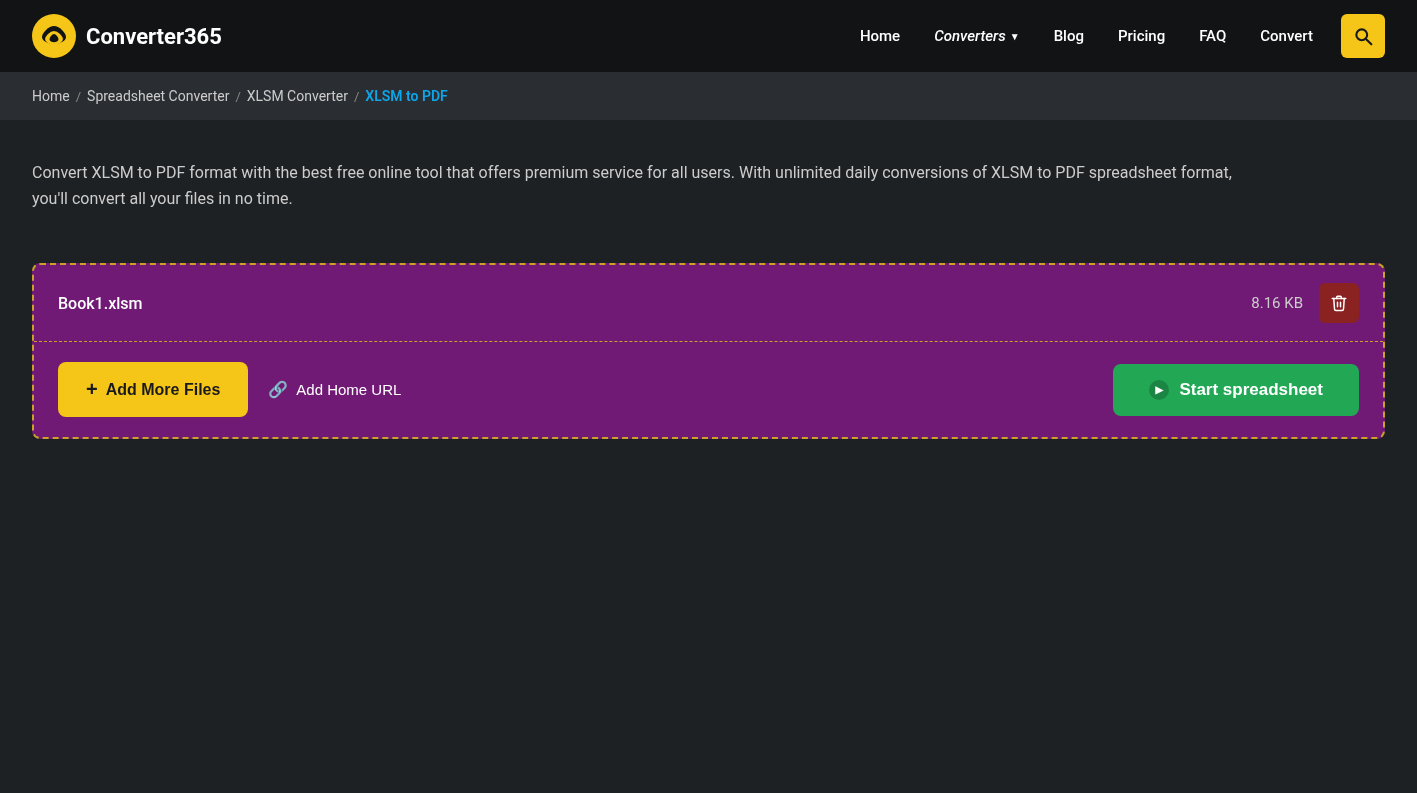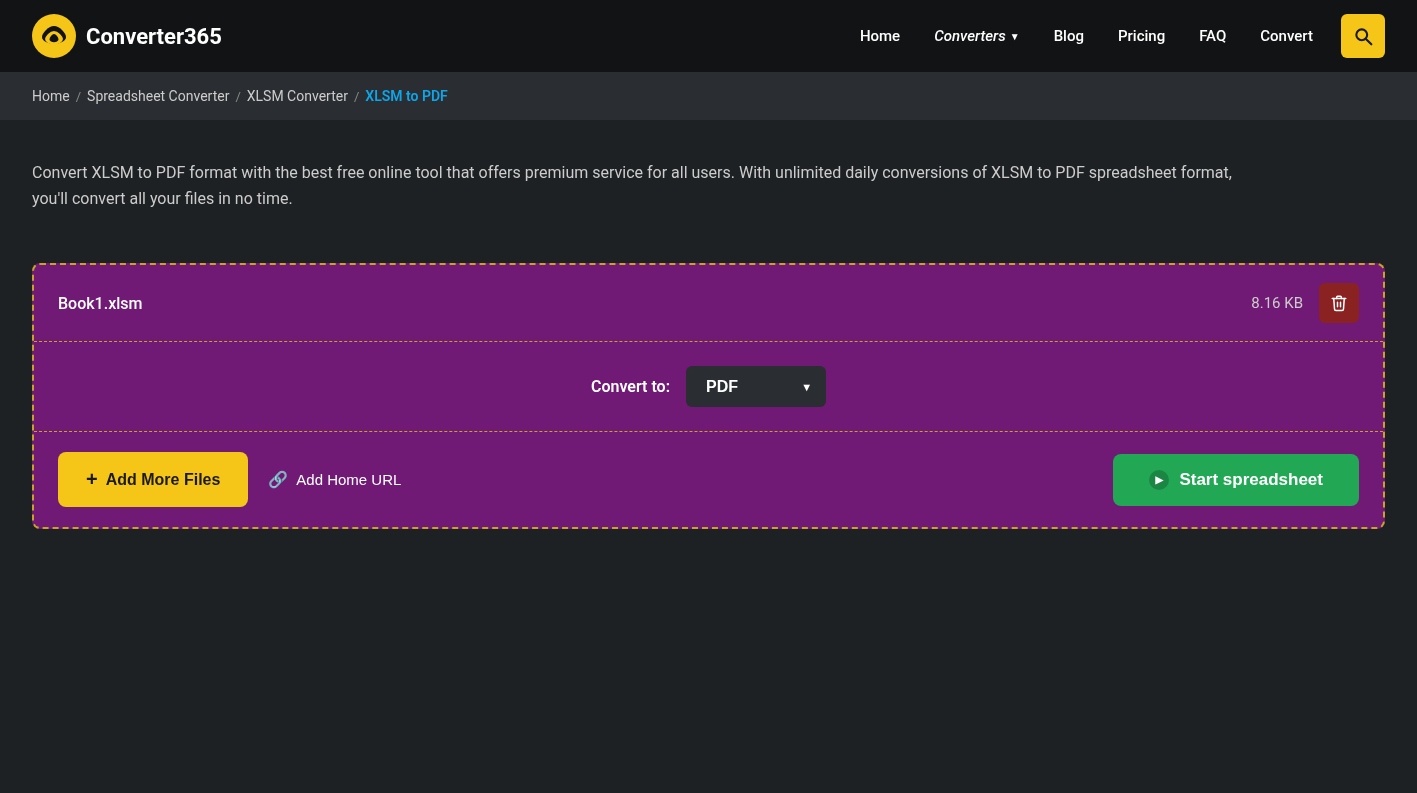--- a/index.html
+++ b/index.html
@@ -330,33 +330,20 @@
           <svg width="18" height="18" viewBox="0 0 24 24" fill="none" stroke="white" stroke-width="2" stroke-linecap="round" stroke-linejoin="round">
             <polyline points="3 6 5 6 21 6"></polyline>
             <path d="M19 6l-1 14a2 2 0 0 1-2 2H8a2 2 0 0 1-2-2L5 6"></path>
             <path d="M10 11v6M14 11v6"></path>
             <path d="M9 6V4a1 1 0 0 1 1-1h4a1 1 0 0 1 1 1v2"></path>
           </svg>
         </button>
       </div>
     </div>
 
-    <div class="convert-to-row">
-      <span class="convert-to-label">Convert to:</span>
-      <div class="format-select-wrapper">
-        <select class="format-select">
-          <option value="PDF" selected="">PDF</option>
-          <option value="XLS">XLS</option>
-          <option value="XLSX">XLSX</option>
-          <option value="CSV">CSV</option>
-          <option value="ODS">ODS</option>
-          <option value="HTML">HTML</option>
-        </select>
-      </div>
-    </div>
 
     <div class="bottom-row">
       <div class="bottom-left">
         <button class="add-more-btn">
           <span class="add-plus-icon">+</span>
           <span>Add More Files</span>
         </button>
         <button class="add-url-btn">
           <span class="link-icon">🔗</span>
           <span>Add Home URL</span>

